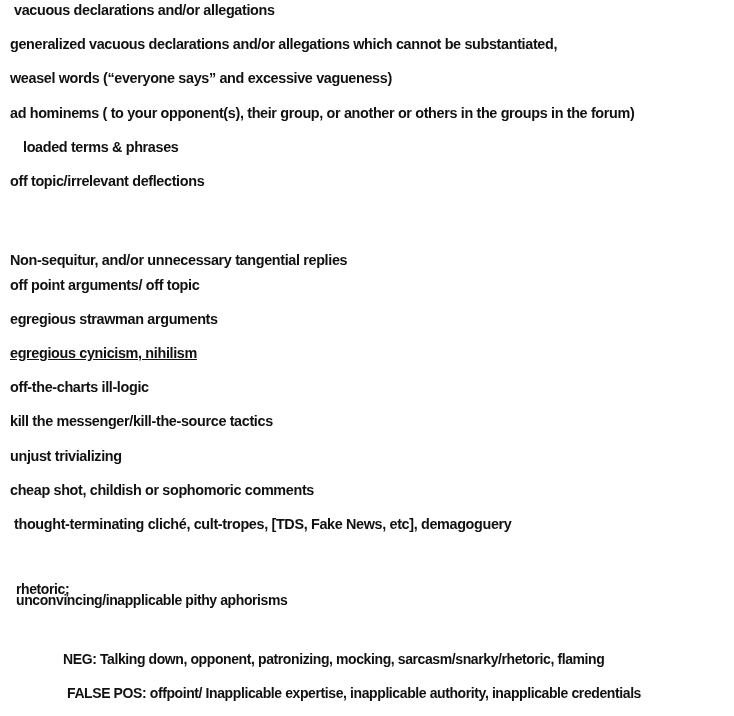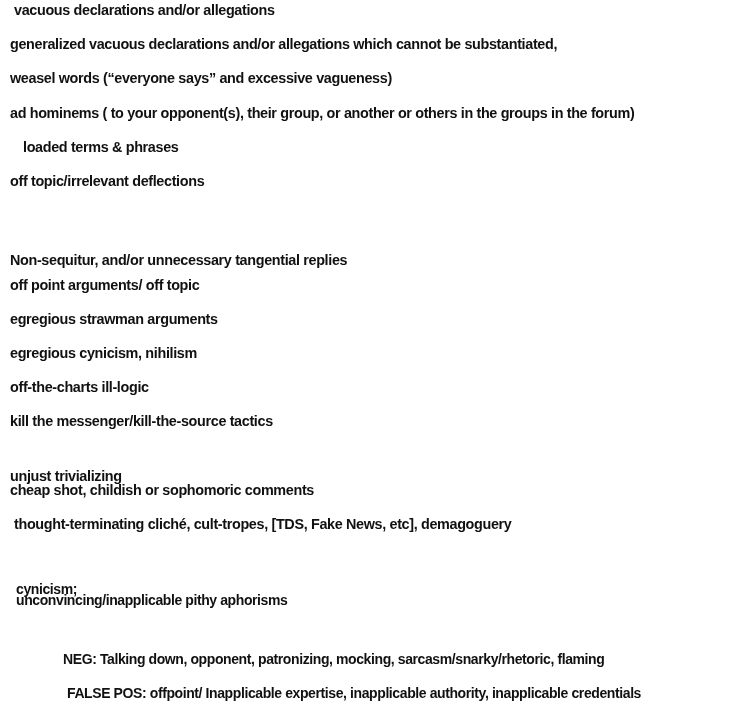--- a/index.html
+++ b/index.html
@@ -42,23 +42,23 @@
 <div class="page" id="page">
     <div class="line" style="left: 14px; top: 10px;">vacuous declarations and/or allegations</div>
     <div class="line" style="left: 10px; top: 44px;">generalized vacuous declarations and/or allegations which cannot be substantiated,</div>
     <div class="line" style="left: 10px; top: 78px;">weasel words (“everyone says” and excessive vagueness)</div>
     <div class="line" style="left: 10px; top: 113px;">ad hominems ( to your opponent(s), their group, or another or others in the groups in the forum)</div>
     <div class="line" style="left: 14px; top: 147px; margin-left: 9px;">loaded terms &amp; phrases</div>
     <div class="line" style="left: 10px; top: 181px;">off topic/irrelevant deflections</div>
     <div class="line" style="left: 10px; top: 216px; margin-top: 44px;">Non-sequitur, and/or unnecessary tangential  replies</div>
     <div class="line" style="left: 10px; top: 285px;">off point arguments/ off topic</div>
     <div class="line" style="left: 10px; top: 319px;">egregious strawman arguments</div>
-    <div class="line" style="left: 10px; top: 353px;">egregious cynicism, nihilism</div>
+    <div class="line" style="left: 10px; top: 353px; text-decoration: underline;">egregious cynicism, nihilism</div>
     <div class="line" style="left: 10px; top: 387px;">off-the-charts ill-logic</div>
     <div class="line" style="left: 10px; top: 421px;">kill the messenger/kill-the-source tactics</div>
-    <div class="line" style="left: 10px; top: 456px; margin-top: 20px;">unjust trivializing</div>
+    <div class="line" style="left: 10px; top: 456px;">unjust trivializing</div>
     <div class="line" style="left: 10px; top: 490px;">cheap shot, childish or sophomoric comments</div>
     <div class="line" style="left: 14px; top: 524px;">thought-terminating cliché, cult-tropes, [TDS, Fake News, etc], demagoguery</div>
     <div class="line small" style="left: 16px; top: 554px; margin-top: 46px;">unconvincing/inapplicable pithy aphorisms</div>
-    <div class="line small" style="left: 16px; top: 589px;">cynicism;</div>
+    <div class="line small" style="left: 16px; top: 589px;">rhetoric;</div>
     <div class="line small" style="left: 63px; top: 659px;">NEG:  Talking down, opponent, patronizing, mocking, sarcasm/snarky/rhetoric, flaming</div>
     <div class="line small" style="left: 67px; top: 693px;">FALSE POS: offpoint/ Inapplicable expertise, inapplicable authority, inapplicable credentials</div>
   </div>
 
 </body></html>

